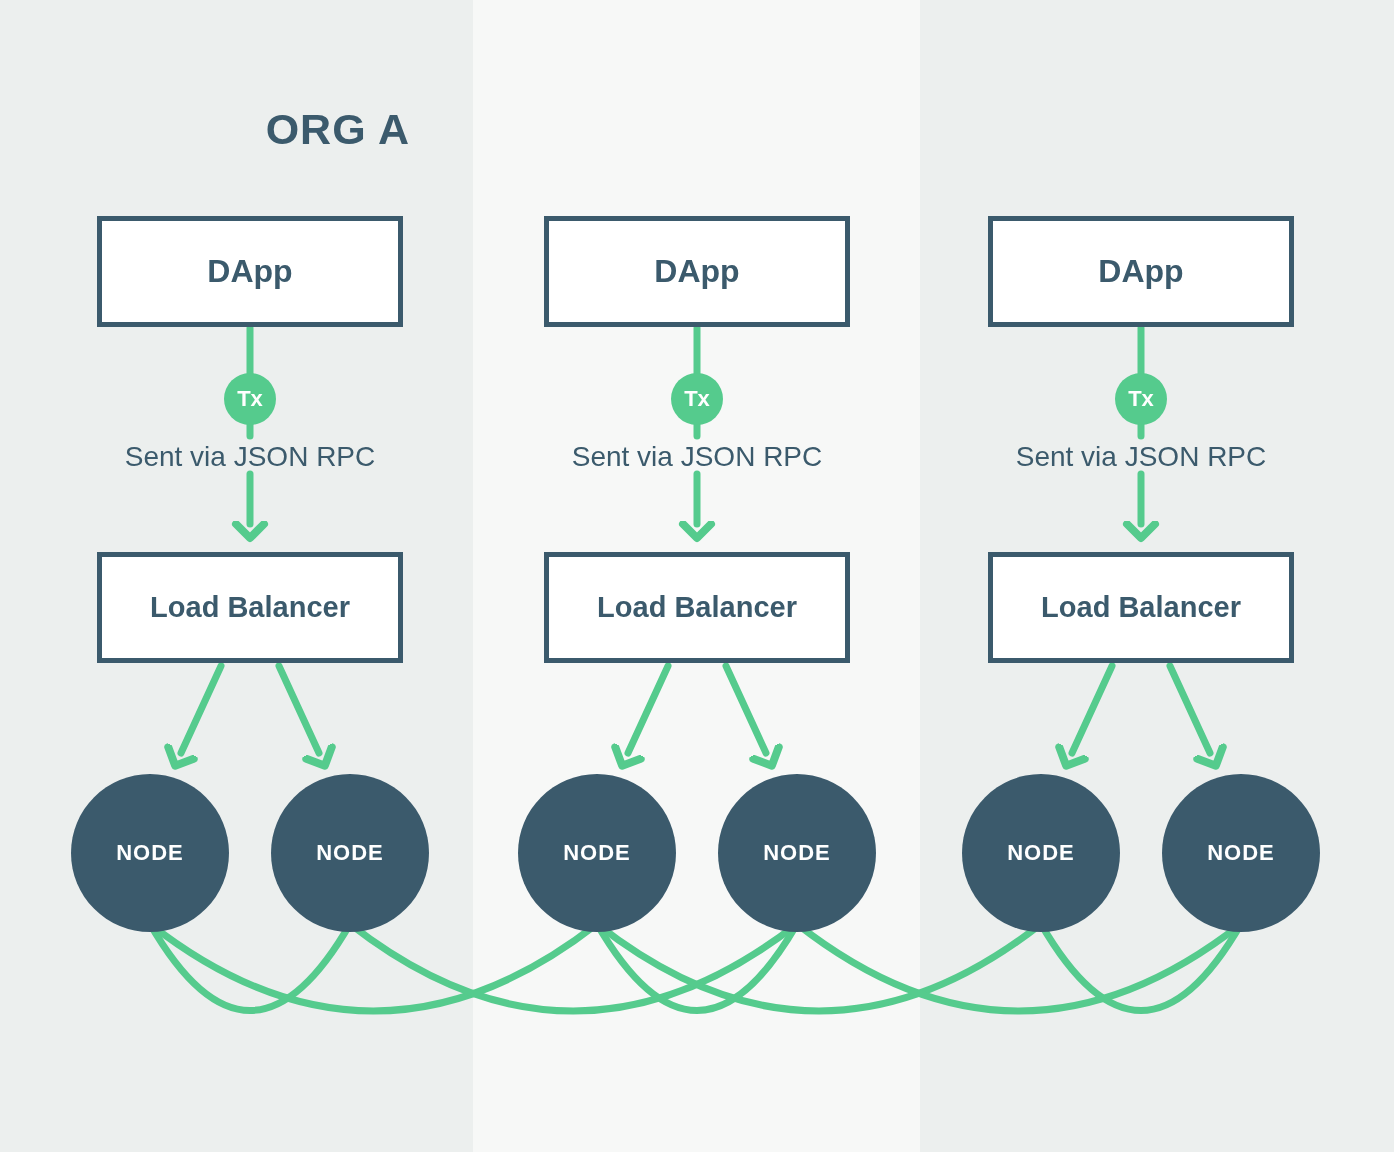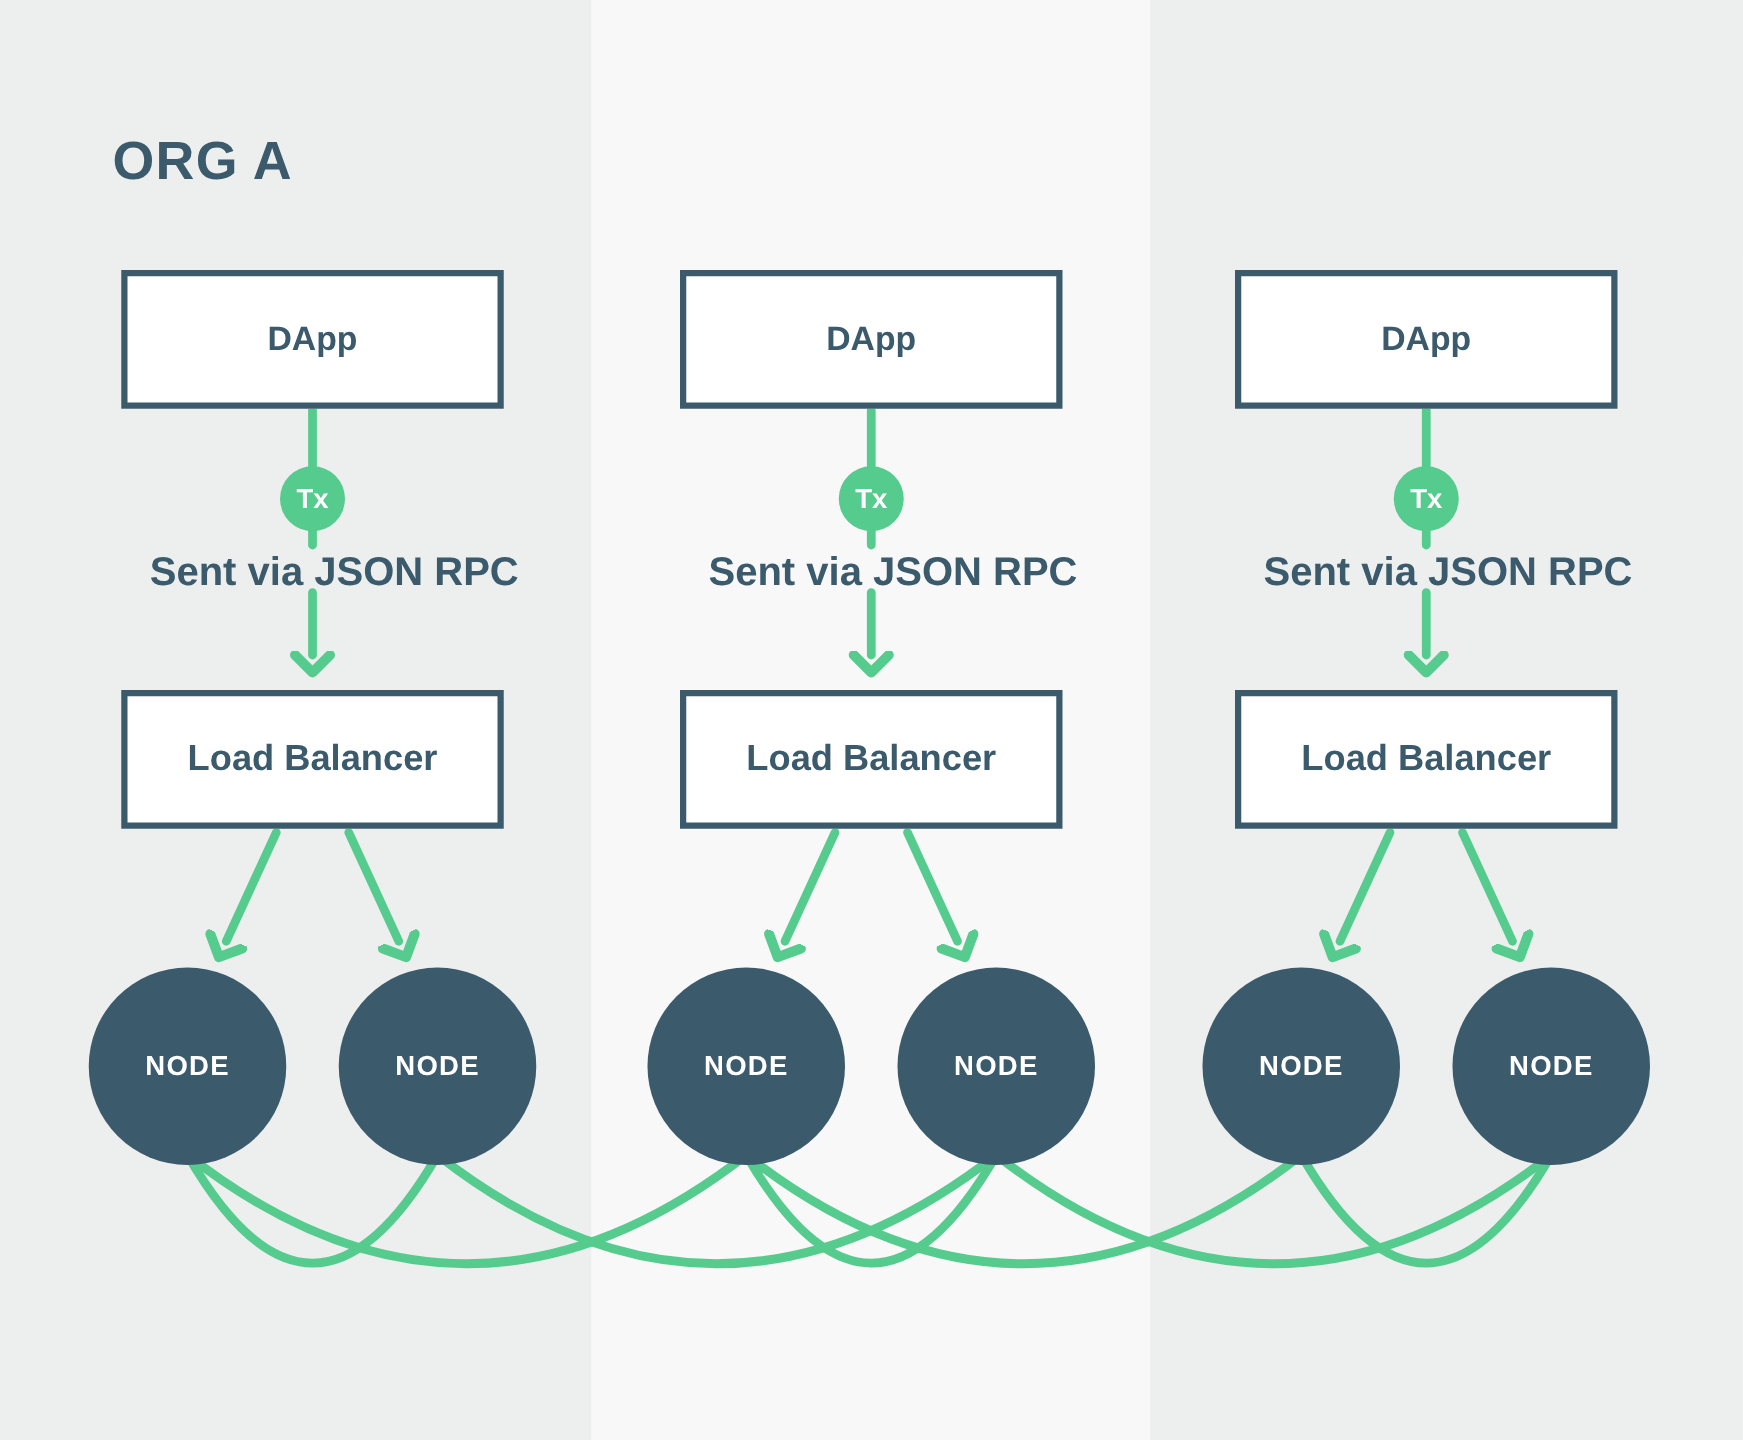--- a/index.html
+++ b/index.html
@@ -4,32 +4,32 @@
 <style>
   html,body{margin:0;padding:0;}
   body{font-family:"Liberation Sans",sans-serif;}
   #canvas{position:relative;width:1394px;height:1152px;overflow:hidden;background:var(--bg-outer);}
   .stripe{position:absolute;top:0;bottom:0;}
   #stripe-left{left:0;width:473px;background:var(--bg-outer);}
   #stripe-middle{left:473px;width:447px;background:var(--bg-middle);}
   #stripe-right{left:920px;width:474px;background:var(--bg-outer);}
   #links{position:absolute;left:0;top:0;z-index:1;}
   .org{position:absolute;left:0;top:0;width:100%;height:100%;z-index:2;}
-  .org-title{position:absolute;top:104px;left:calc(var(--cx) - 160px);width:320px;text-align:left;
+  .org-title{position:absolute;top:104px;left:calc(var(--cx) - 160px);width:320px;text-align:right;
              font-size:43px;font-weight:bold;letter-spacing:1px;color:var(--slate);line-height:50px;}
   .box{position:absolute;left:calc(var(--cx) - 153px);width:306px;height:111px;box-sizing:border-box;
        background:var(--box-fill);border:5px solid var(--slate);display:flex;align-items:center;
        justify-content:center;font-weight:bold;color:var(--slate);}
-  .box.dapp{top:216px;font-size:27px;}
+  .box.dapp{top:216px;font-size:32px;}
   .box.lb{top:552px;font-size:29px;}
   .tx-circle{position:absolute;top:373px;left:calc(var(--cx) - 26px);width:52px;height:52px;border-radius:50%;
              background:var(--green);color:var(--label-on-dark);display:flex;align-items:center;justify-content:center;
              font-size:22px;font-weight:bold;}
-  .rpc-note{position:absolute;top:440px;left:calc(var(--cx) - 165px);width:330px;text-align:right;
-            font-size:32px;line-height:34px;color:var(--slate);font-weight:bold;}
+  .rpc-note{position:absolute;top:440px;left:calc(var(--cx) - 165px);width:330px;text-align:center;
+            font-size:28px;line-height:34px;color:var(--slate);}
   .node{position:absolute;top:774px;width:158px;height:158px;border-radius:50%;background:var(--slate);
         color:var(--label-on-dark);display:flex;align-items:center;justify-content:center;
         font-size:22px;font-weight:bold;letter-spacing:1px;}
   .node.left{left:calc(var(--cx) - 179px);}
   .node.right{left:calc(var(--cx) + 21px);}
   .glink{stroke:var(--green);stroke-width:7;fill:none;stroke-linecap:round;}
   .ghead{stroke:var(--green);stroke-width:8;fill:none;stroke-linecap:round;stroke-linejoin:round;}
 </style>
 </head>
 <body>

